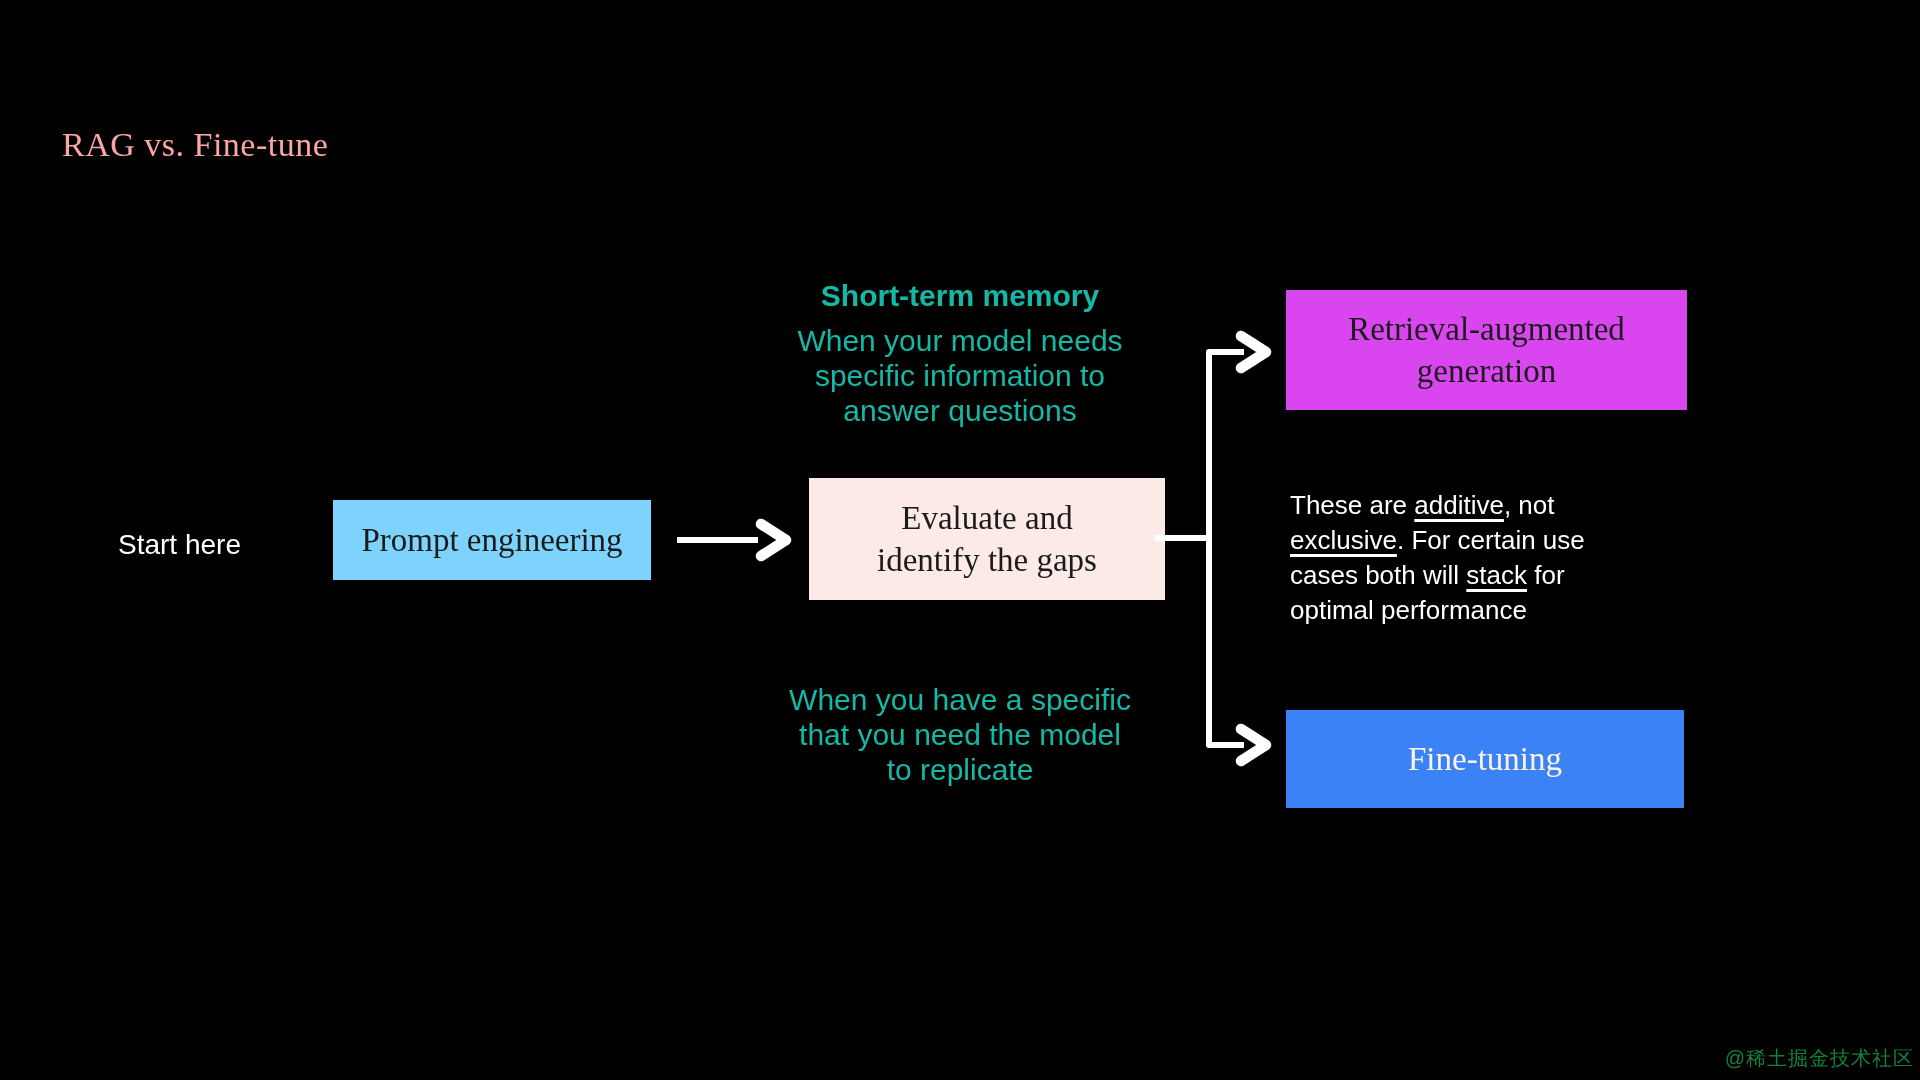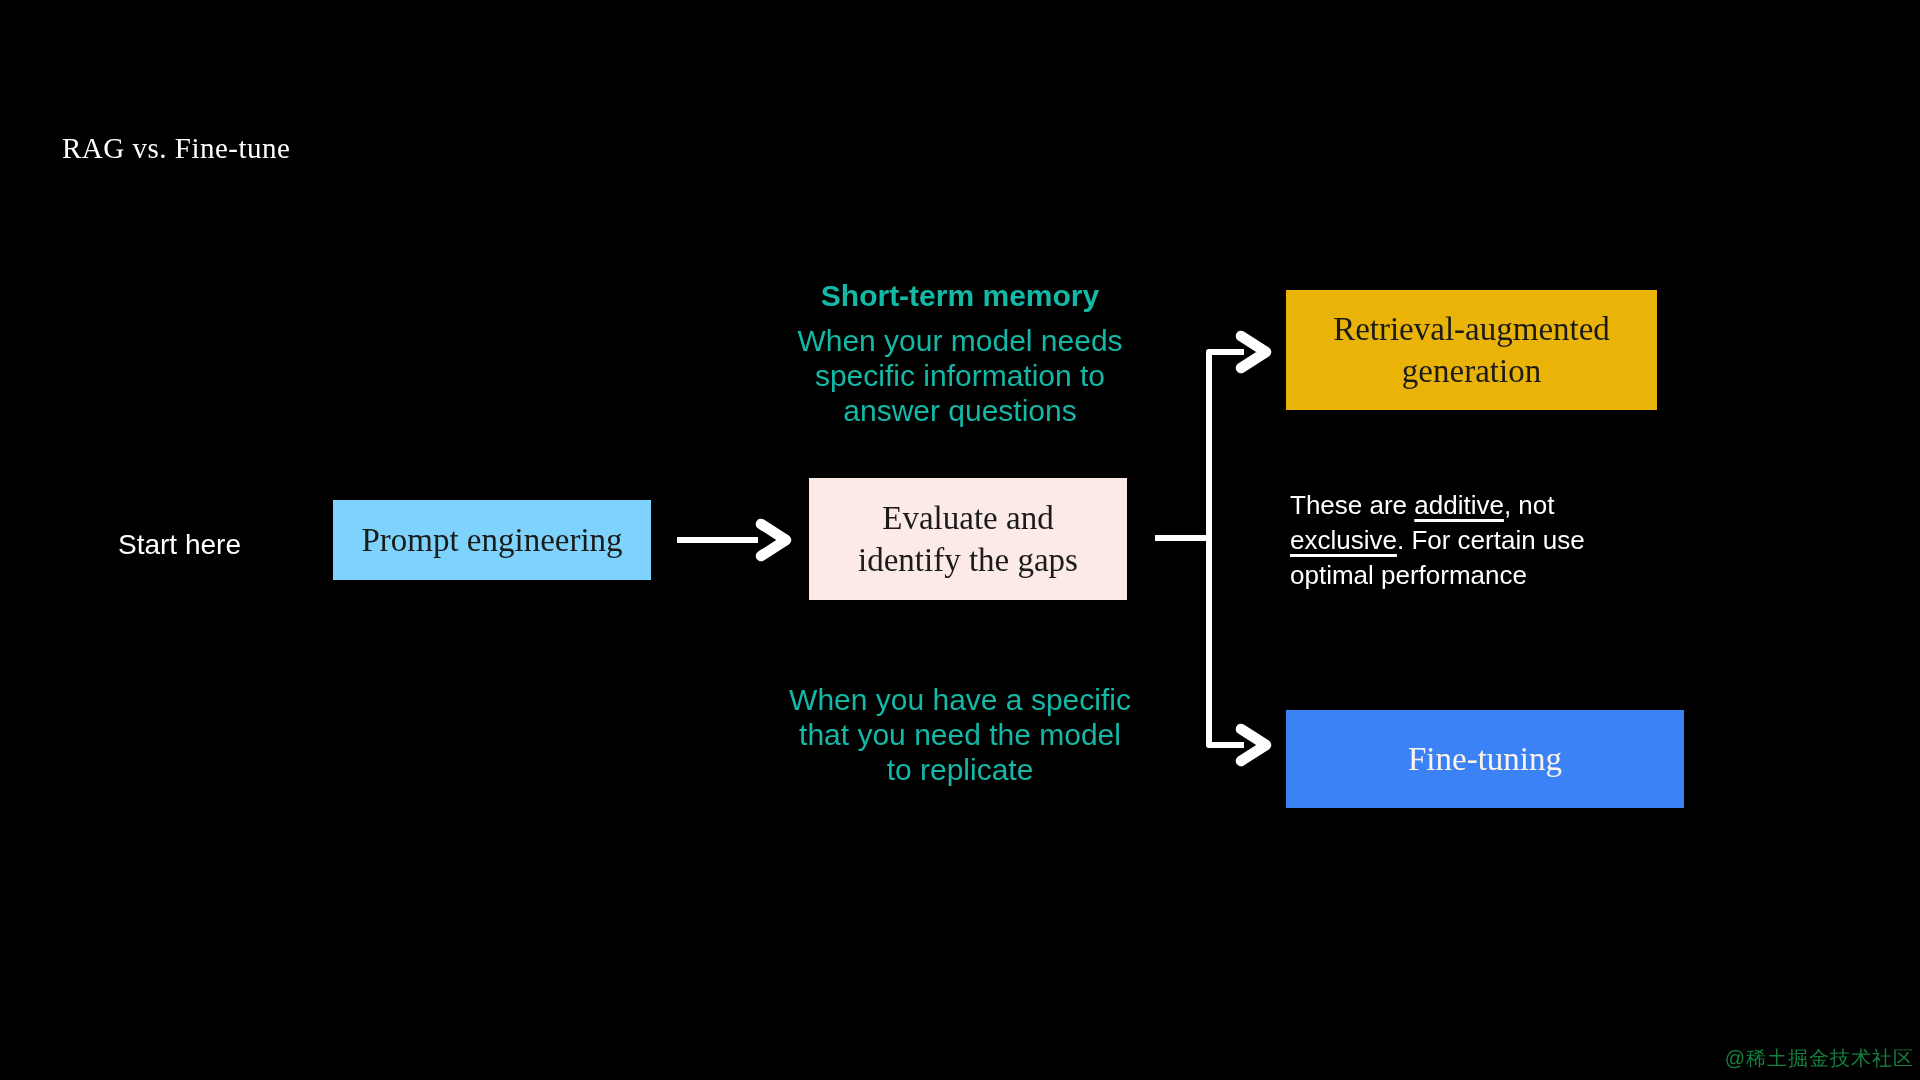--- a/index.html
+++ b/index.html
@@ -3,39 +3,39 @@
 <meta charset="utf-8">
 <style>
   html,body { margin:0; padding:0; background:#000; }
   .canvas {
     position:relative; width:1920px; height:1080px; background:#000;
     overflow:hidden; font-family:"Liberation Sans", sans-serif;
   }
   .abs { position:absolute; }
 
   #title {
-    left:62px; top:132px;
+    left:62px; top:126px;
     font-family:"Liberation Serif","DejaVu Serif",serif;
-    font-size:29px; color:#ffffff; letter-spacing:0.5px;
+    font-size:34px; color:#fca5a5; letter-spacing:0.5px;
   }
 
   #start-here {
     left:118px; top:529px; width:192px; text-align:left;
     font-size:28px; color:#ffffff;
   }
 
   .box {
     position:absolute; display:flex; align-items:center; justify-content:center;
     text-align:center;
     font-family:"Liberation Serif","DejaVu Serif",serif;
     font-size:33px; line-height:1.28; color:#1b1b1b;
   }
   #box-prompt   { left:333px;  top:500px; width:318px; height:80px;  background:#7dd3fc; }
-  #box-evaluate { left:809px;  top:478px; width:318px; height:122px; background:#fbeae5; }
-  #box-rag      { left:1286px; top:290px; width:371px; height:120px; background:#eab308; }
+  #box-evaluate { left:809px;  top:478px; width:356px; height:122px; background:#fbeae5; }
+  #box-rag      { left:1286px; top:290px; width:401px; height:120px; background:#d946ef; }
   #box-finetune { left:1286px; top:710px; width:398px; height:98px;  background:#3b82f6; color:#fdf4e9; }
 
   .memo { text-align:center; color:#14b8a6; }
   .memo .memo-head { font-size:30px; font-weight:700; line-height:36px; margin-bottom:9px; }
   .memo .memo-line { font-size:30px; line-height:35px; }
   #short-term { left:770px; top:278px; width:380px; }
   #long-term  { left:770px; top:682px; width:380px; }
 
   #note { left:1290px; top:488px; width:400px; text-align:left;
           font-size:26px; line-height:35px; color:#ffffff; }
@@ -89,20 +89,21 @@
 
   <div id="long-term" class="abs memo">
     <div class="memo-line">When you have a specific</div>
     <div class="memo-line">that you need the model</div>
     <div class="memo-line">to replicate</div>
   </div>
 
   <div id="note" class="abs">
     <div><span>These are </span><span class="u">additive</span><span>, not</span></div>
     <div><span class="u">exclusive</span><span>. For certain use</span></div>
+    <div><span>cases both will </span><span class="u">stack</span><span> for</span></div>
     <div><span>optimal performance</span></div>
   </div>
 
   <svg id="arrows" class="abs" width="1920" height="1080" viewBox="0 0 1920 1080" aria-hidden="true">
 
     <g>
       <path class="tail" d="M677 540 H758"></path>
       <path class="chev" d="M761 524 L786 540 L761 556"></path>
     </g>
 

